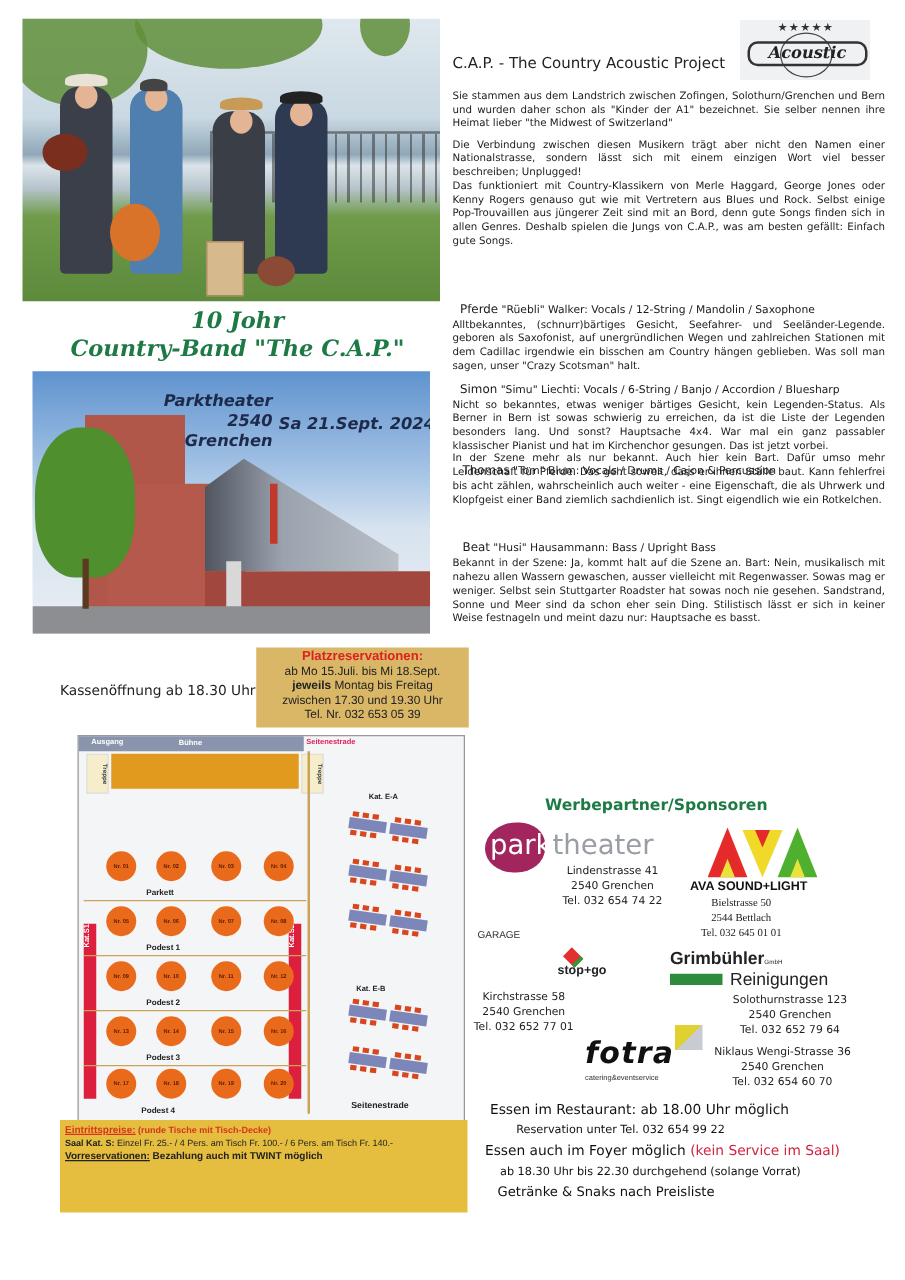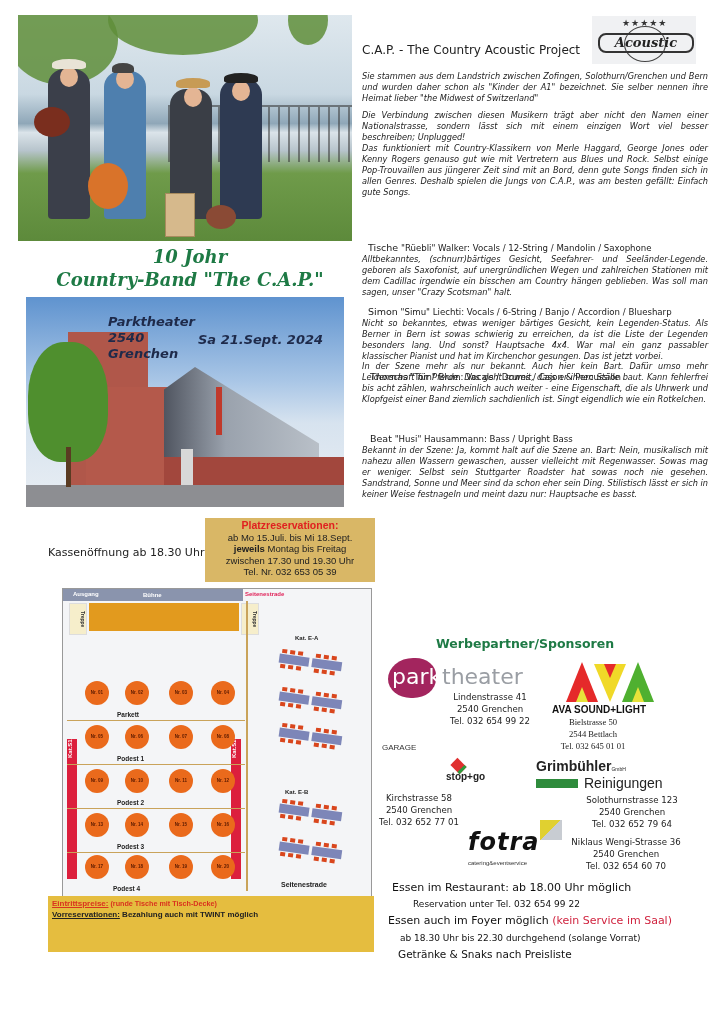--- a/index.html
+++ b/index.html
@@ -28,33 +28,33 @@
     background:linear-gradient(180deg,#5f93cf 0%, #a9c6e6 40%, #d7e3ef 60%, #e9eef3 100%); }
   #theater-photo .brick1 { position:absolute; left:42px; top:35px; width:80px; height:160px; background:#b0574a; }
   #theater-photo .brick2 { position:absolute; left:60px; top:90px; width:110px; height:110px; background:#b4594b; }
   #theater-photo .wing { position:absolute; left:138px; top:70px; width:155px; height:90px; background:linear-gradient(90deg,#505560,#9aa2ad 40%, #b9c0c8); clip-path:polygon(0 25%, 20% 0, 100% 85%, 100% 100%, 0 100%); }
   #theater-photo .lower { position:absolute; left:138px; top:160px; width:180px; height:35px; background:#a2473d; }
   #theater-photo .pillar { position:absolute; left:155px; top:152px; width:12px; height:55px; background:#d8d8d8; }
   #theater-photo .sign { position:absolute; left:190px; top:90px; width:6px; height:48px; background:#c0392b; }
   #theater-photo .ground { position:absolute; left:0; top:188px; width:318px; height:22px; background:#8d8e92; }
   #theater-photo .treeb { position:absolute; left:2px; top:45px; width:80px; height:120px; border-radius:45% 45% 40% 40%; background:#4f8f2e; }
   #theater-photo .trunk { position:absolute; left:40px; top:150px; width:5px; height:40px; background:#5a3b22; }
-  .photo-text { position:absolute; font-family:"DejaVu Sans", sans-serif; font-style:italic; font-weight:bold; color:#1e2a4a; font-size:13px; line-height:16px; text-align:left; }
+  .photo-text { position:absolute; font-family:"DejaVu Sans", sans-serif; font-style:italic; font-weight:bold; color:#1e2a4a; font-size:13px; line-height:16px; text-align:right; }
   #theater-name { left:82px; top:17px; width:110px; }
   #concert-date { left:172px; top:35px; width:150px; }
 
   
   #cap-title { left:362px; top:43px; font-size:12px; color:#222; }
   #acoustic-logo { left:592px; top:16px; width:104px; height:48px; background:#f0f1f3; }
   #acoustic-logo .stars { position:absolute; left:30px; top:2px; font-size:9px; color:#333; letter-spacing:1px; }
   #acoustic-logo .wordmark { position:absolute; left:6px; top:17px; width:92px; height:16px; border:2px solid #333; border-radius:8px; font-family:"DejaVu Serif", serif; font-style:italic; font-weight:bold; font-size:13px; text-align:center; line-height:16px; color:#222; }
   #acoustic-logo .ring { position:absolute; left:32px; top:10px; width:40px; height:34px; border:1.5px solid #444; border-radius:50%; }
 
   .body-text { position:absolute; left:362px; width:346px; font-size:8.2px; line-height:11px; text-align:justify; color:#1a1a1a; }
-  .body-text p { margin:0;font-style:italic; }
+  .body-text p { margin:0; }
   .member-head { position:absolute; font-size:8.6px; line-height:11px; color:#1a1a1a; }
   .member-head .nm { font-size:9.5px; }
 
   
   #kasse { left:48px; top:546px; font-size:11px; color:#222; }
   #reservation-box { left:205px; top:518px; width:170px; height:64px; background:#d9b766; text-align:center; font-family:"Liberation Sans", sans-serif; font-size:9.5px; line-height:11.5px; color:#222; padding-top:2px; box-sizing:border-box; }
   #reservation-box .rt { color:#e02020; font-weight:bold; font-size:10.5px; }
   #seating-plan { left:62px; top:588px; width:308px; height:308px; background:#f4f5f7; border:1px solid #999; }
   #plan-topbar { position:absolute; left:0; top:0; width:180px; height:12px; background:#8a94ad; }
   .plan-label { position:absolute; font-family:"Liberation Sans", sans-serif; font-weight:bold; font-size:6px; }
@@ -62,21 +62,21 @@
   .treppe { position:absolute; top:14px; width:16px; height:30px; background:#f6eecb; border:1px solid #ddd; font-size:5px; writing-mode:vertical-rl; text-align:center; font-family:"Liberation Sans", sans-serif; font-weight:bold; color:#333; }
   .round-table { position:absolute; width:24px; height:24px; border-radius:50%; background:#ea6a1c; font-size:4.5px; color:#5a1a00; text-align:center; line-height:24px; font-family:"Liberation Sans", sans-serif; font-weight:bold; }
   .row-line { position:absolute; left:4px; width:178px; height:1px; background:#c9a35a; }
   .row-label { position:absolute; font-family:"Liberation Sans", sans-serif; font-weight:bold; font-size:6.5px; color:#222; }
   .kat-bar { position:absolute; width:10px; background:#dc1f3d; color:#fff; font-size:6px; font-family:"Liberation Sans", sans-serif; font-weight:bold; writing-mode:vertical-rl; transform:rotate(180deg); text-align:right; }
   .vsep { position:absolute; left:183px; top:12px; width:2px; height:290px; background:#c9a35a; }
   .banquet { position:absolute; width:64px; height:14px; transform:rotate(8deg); }
   .banquet .tb { position:absolute; left:0; top:3px; width:30px; height:9px; background:#7d86b8; }
   .banquet .tb2 { position:absolute; left:33px; top:3px; width:30px; height:9px; background:#7d86b8; }
   .banquet .ch { position:absolute; width:5px; height:4px; background:#d9461d; }
-  #price-box { left:48px; top:896px; width:326px; height:56px; background:#e5bd3f; font-family:"Liberation Sans", sans-serif; font-size:7.2px; line-height:10.5px; padding:3px 4px; box-sizing:border-box; color:#222; }
+  #price-box { left:48px; top:896px; width:326px; height:74px; background:#e5bd3f; font-family:"Liberation Sans", sans-serif; font-size:7.2px; line-height:10.5px; padding:3px 4px; box-sizing:border-box; color:#222; }
   #price-box .ptitle { color:#d9331f; font-weight:bold; text-decoration:underline; font-size:8px; }
   #price-box .psub { color:#d9331f; font-weight:bold; font-size:7.2px; }
   #price-box b { font-weight:bold; }
   #price-box .blue { color:#4a6fa0; }
   #price-box .vor { font-weight:bold; font-size:8px; }
 
   
   #sponsor-title { left:436px; top:636px; font-size:12.5px; color:#1e7a45; font-weight:bold; }
   .spons-text { position:absolute; font-size:8.6px; line-height:12px; color:#222; text-align:center; }
   #park-logo { left:388px; top:656px; width:136px; height:44px; }
@@ -166,21 +166,21 @@
 
 <div class="body-text" style="top:71px;">
   <p>Sie stammen aus dem Landstrich zwischen Zofingen, Solothurn/Grenchen und Bern und wurden daher schon als "Kinder der A1" bezeichnet. Sie selber nennen ihre Heimat lieber "the Midwest of Switzerland"</p>
 </div>
 <div class="body-text" style="top:110px;">
   <p>Die Verbindung zwischen diesen Musikern trägt aber nicht den Namen einer Nationalstrasse, sondern lässt sich mit einem einzigen Wort viel besser beschreiben; Unplugged!</p>
   <p>Das funktioniert mit Country-Klassikern von Merle Haggard, George Jones oder Kenny Rogers genauso gut wie mit Vertretern aus Blues und Rock. Selbst einige Pop-Trouvaillen aus jüngerer Zeit sind mit an Bord, denn gute Songs finden sich in allen Genres. Deshalb spielen die Jungs von C.A.P., was am besten gefällt: Einfach gute Songs.</p>
 </div>
 
 <div class="member-head" style="left:368px;top:242px;">
-  <span class="nm">Tische</span>
+  <span class="nm">Pferde</span>
   <span>"Rüebli" Walker:  Vocals / 12-String / Mandolin / Saxophone</span>
 </div>
 <div class="body-text" style="top:254px;">
   <p>Alltbekanntes, (schnurr)bärtiges Gesicht, Seefahrer- und Seeländer-Legende. geboren als Saxofonist, auf unergründlichen Wegen und zahlreichen Stationen mit dem Cadillac irgendwie ein bisschen am Country hängen geblieben. Was soll man sagen, unser "Crazy Scotsman" halt.</p>
 </div>
 
 <div class="member-head" style="left:368px;top:306px;">
   <span class="nm">Simon</span>
   <span>"Simu" Liechti:  Vocals / 6-String / Banjo / Accordion / Bluesharp</span>
 </div>
@@ -340,34 +340,35 @@
         <div class="ch" style="left: 44px; top: -2px;"></div>
         <div class="ch" style="left: 44px; top: 13px;"></div>
         <div class="ch" style="left: 52px; top: -2px;"></div>
         <div class="ch" style="left: 52px; top: 13px;"></div>
       </div>
     </div>
 </div>
 
 <div id="price-box" class="abs">
   <div><span class="ptitle">Eintrittspreise:</span><span class="psub"> (runde Tische mit Tisch-Decke)</span></div>
+  <div><b>Saal Kat. S:</b><span> Einzel Fr. 25.- / 4 Pers. am Tisch Fr. 100.- / 6 Pers. am Tisch Fr. 140.-</span></div>
   <div class="vor"><u>Vorreservationen:</u><span> Bezahlung auch mit TWINT möglich</span></div>
 </div>
 
 <div id="sponsor-title" class="abs">Werbepartner/Sponsoren</div>
 
 <div id="park-logo" class="abs">
   <div class="blob"></div>
   <span class="w1">park</span>
   <span class="w2">theater</span>
 </div>
 <div class="spons-text" style="left:440px;top:691px;width:100px;">
   <div>Lindenstrasse 41</div>
   <div>2540 Grenchen</div>
-  <div>Tel. 032 654 99 22</div>
+  <div>Tel. 032 654 74 22</div>
 </div>
 
 <svg id="ava-logo" class="abs" viewBox="0 0 88 40">
   <polygon points="0,40 16,0 32,40" fill="#e52a2a"></polygon>
   <polygon points="10,40 16,25 22,40" fill="#e8e23a"></polygon>
   <polygon points="28,2 44,40 60,2" fill="#f0d928"></polygon>
   <polygon points="38,2 44,16 50,2" fill="#e52a2a"></polygon>
   <polygon points="56,40 72,0 88,40" fill="#4fb030"></polygon>
   <polygon points="66,40 72,25 78,40" fill="#e8e23a"></polygon>
 </svg>

